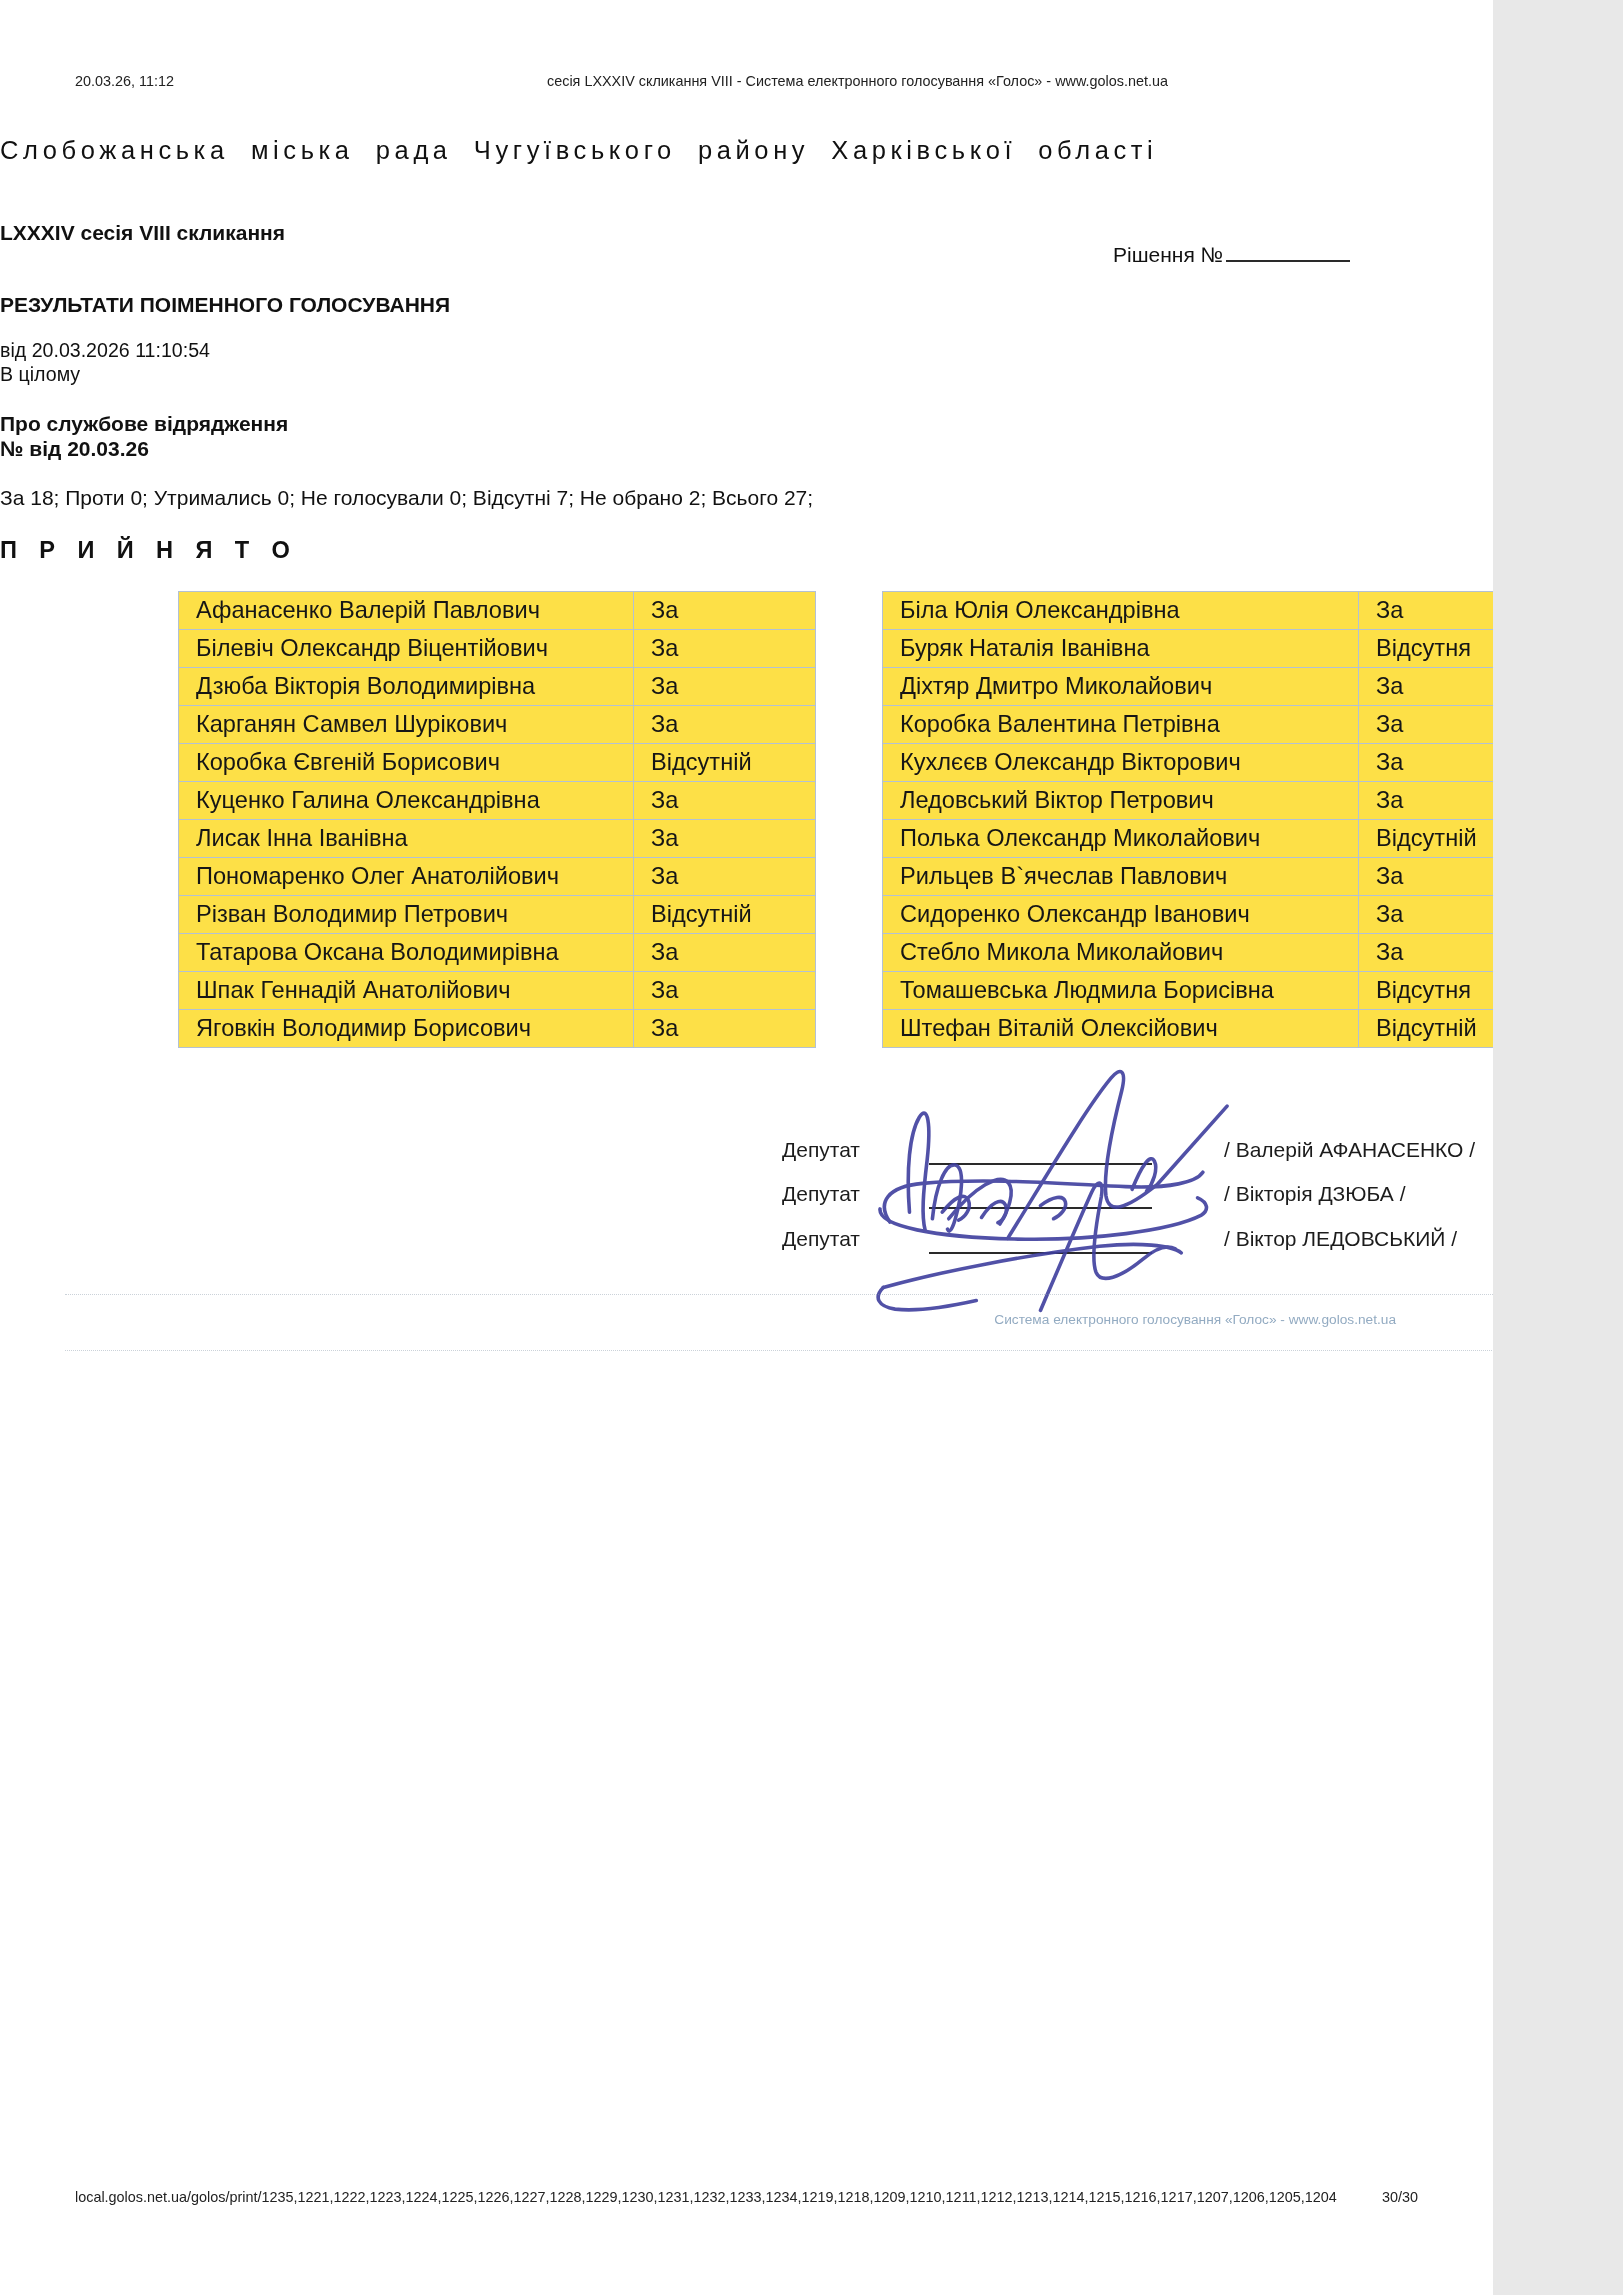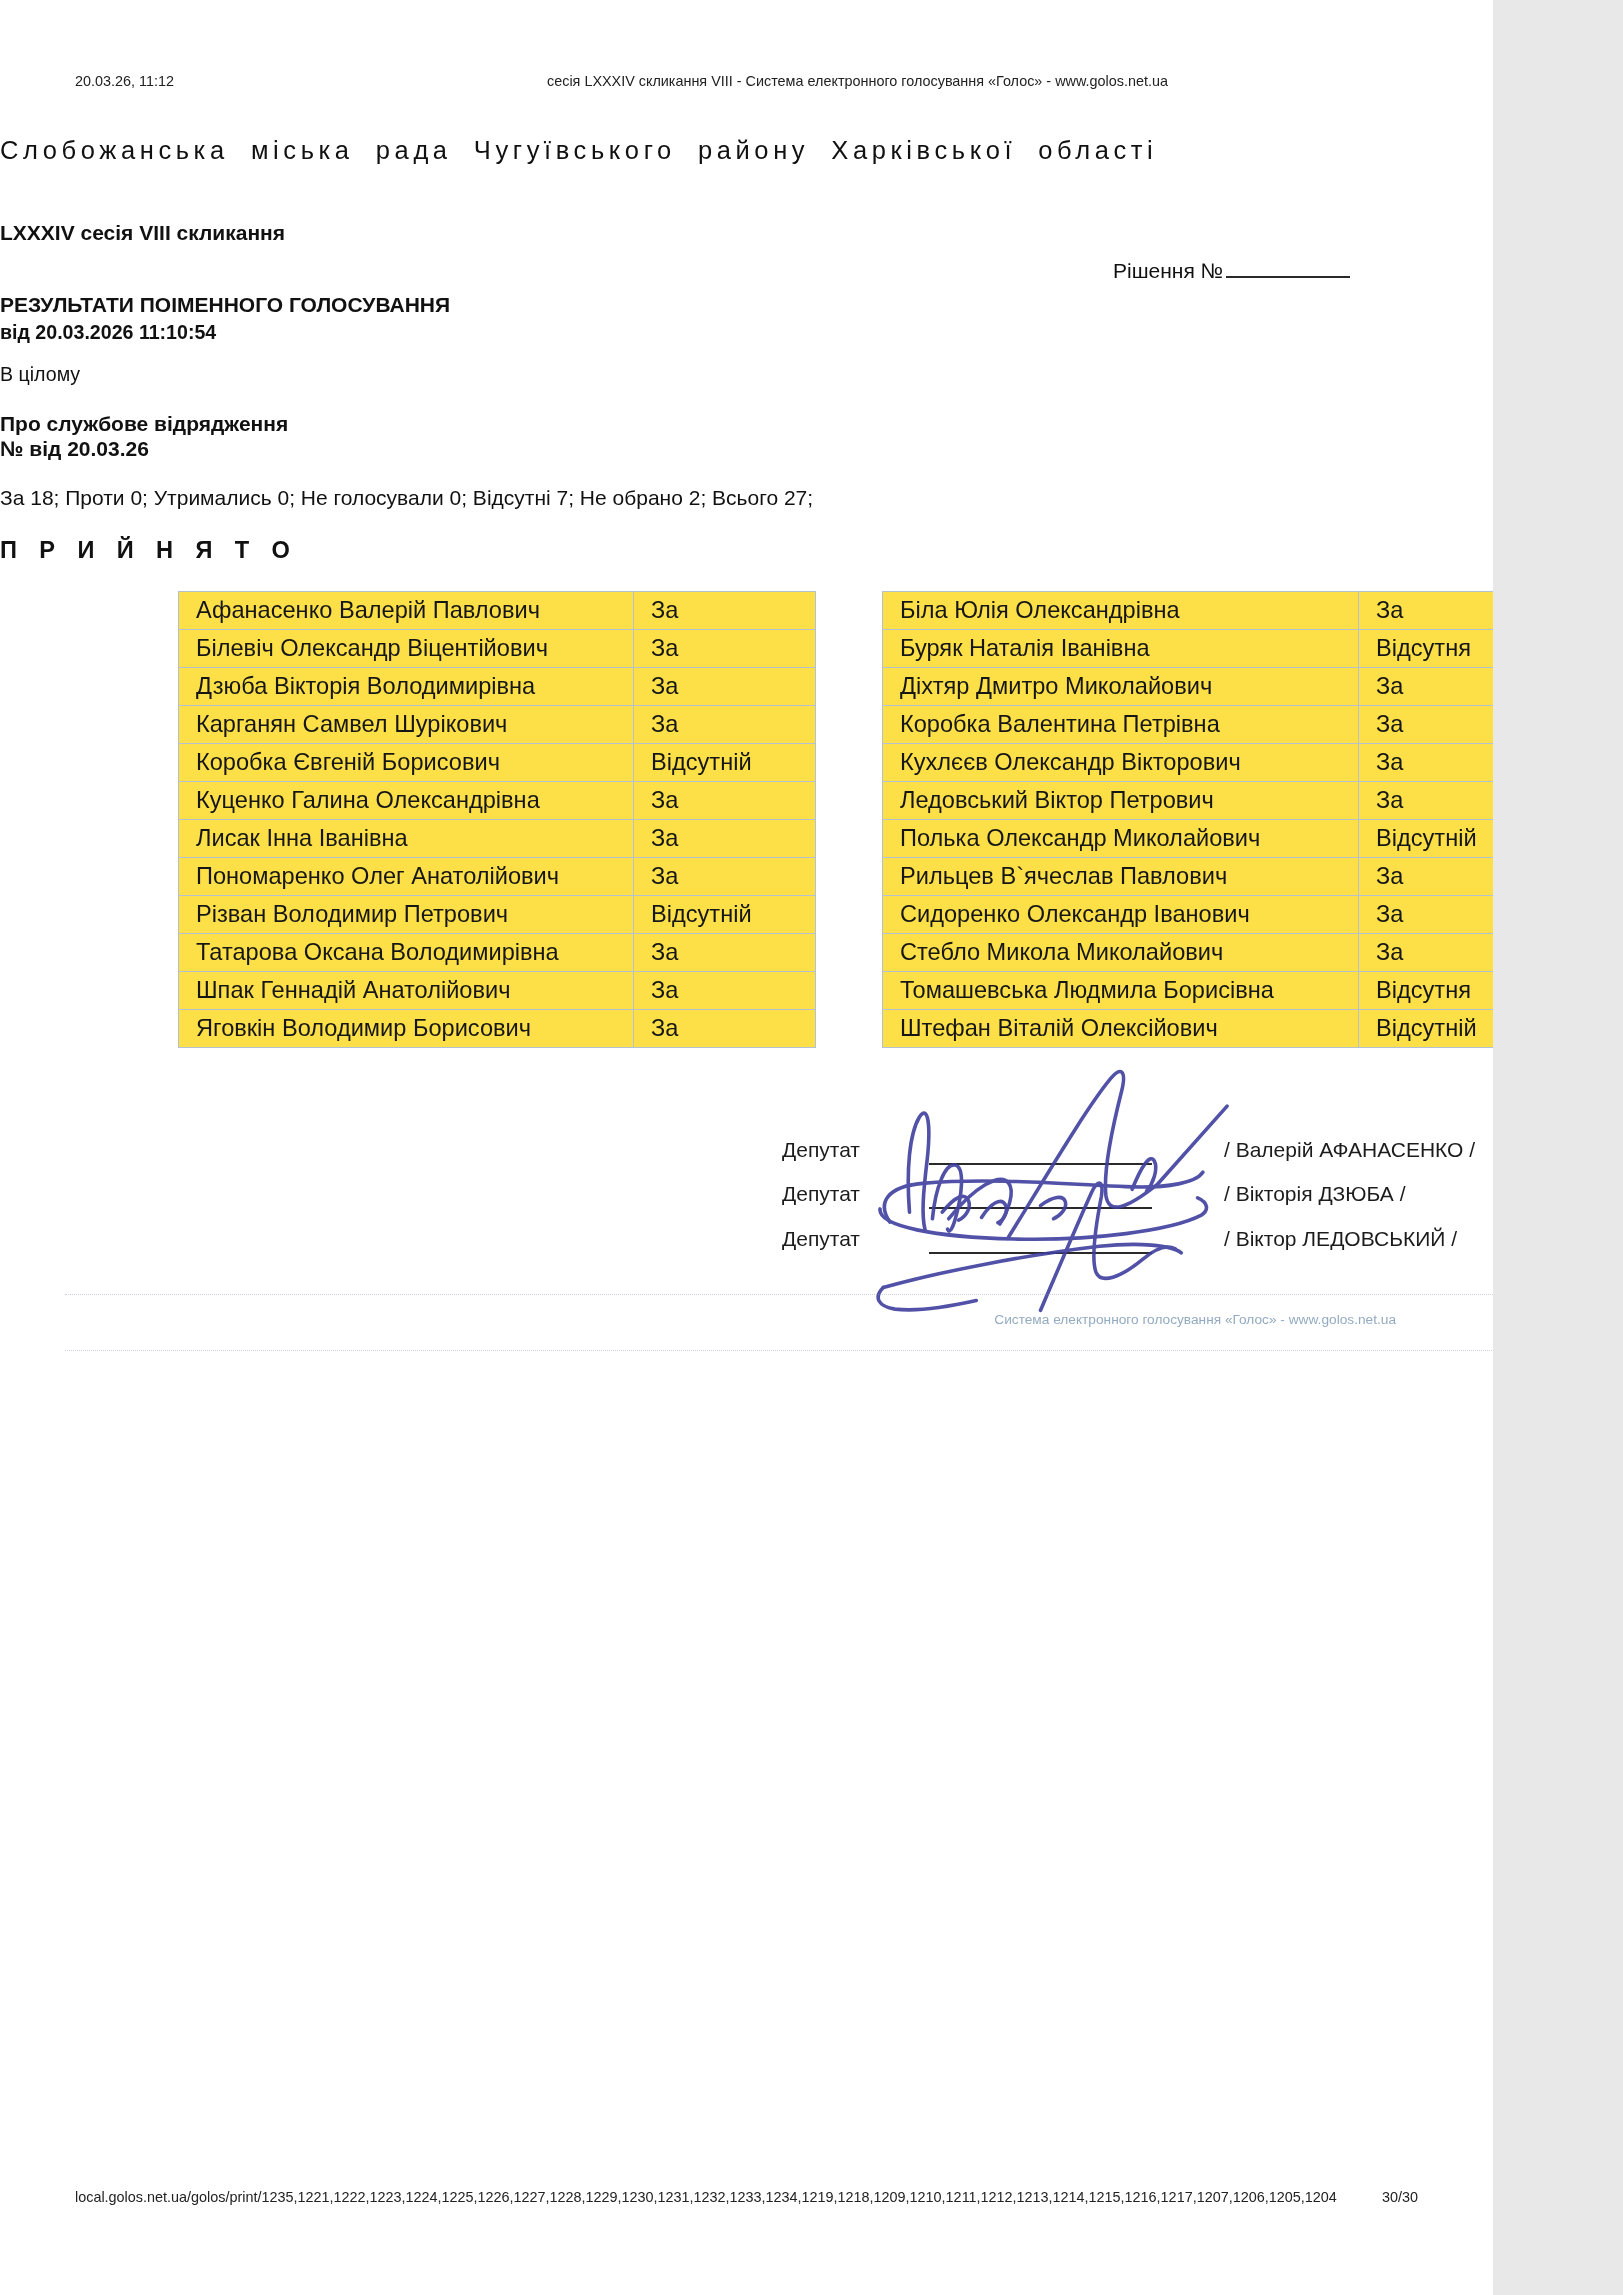--- a/index.html
+++ b/index.html
@@ -55,28 +55,28 @@
 
 <div class="page">
 
   <div class="abs hdr-small" style="left:75px;top:73px;">20.03.26, 11:12</div>
   <div class="abs hdr-small" style="left:547px;top:73px;">сесія LXXXIV скликання VIII - Система електронного голосування «Голос» - www.golos.net.ua</div>
 
   <div class="abs centered title-spaced" style="top:136px;">Слобожанська міська рада Чугуївського району Харківської області</div>
 
   <div class="abs centered h-bold" style="top:221px;">LXXXIV сесія VIII скликання</div>
 
-  <div class="abs" style="left:1113px;top:252px;white-space:nowrap;">
+  <div class="abs" style="left:1113px;top:236px;white-space:nowrap;">
     <span class="h-reg" style="font-size:21px;">Рішення №</span>
     <span class="blank-line"></span>
   </div>
 
   <div class="abs centered h-bold" style="top:293px;">РЕЗУЛЬТАТИ ПОІМЕННОГО ГОЛОСУВАННЯ</div>
 
-  <div class="abs centered h-reg" style="top:321px;font-weight:bold;">від 20.03.2026 11:10:54</div>
+  <div class="abs centered h-reg" style="top:339px;">від 20.03.2026 11:10:54</div>
   <div class="abs centered h-reg" style="top:363px;">В цілому</div>
 
   <div class="abs centered h-bold" style="top:412px;">Про службове відрядження</div>
   <div class="abs centered h-bold" style="top:437px;">№ від 20.03.26</div>
 
   <div class="abs centered totals-line" style="top:486px;">За 18; Проти 0; Утримались 0; Не голосували 0; Відсутні 7; Не обрано 2; Всього 27;</div>
 
   <div class="abs centered outcome" style="top:537px;">П Р И Й Н Я Т О</div>
 
   <table class="votes votes-left abs" style="left:178px;top:591px;">

